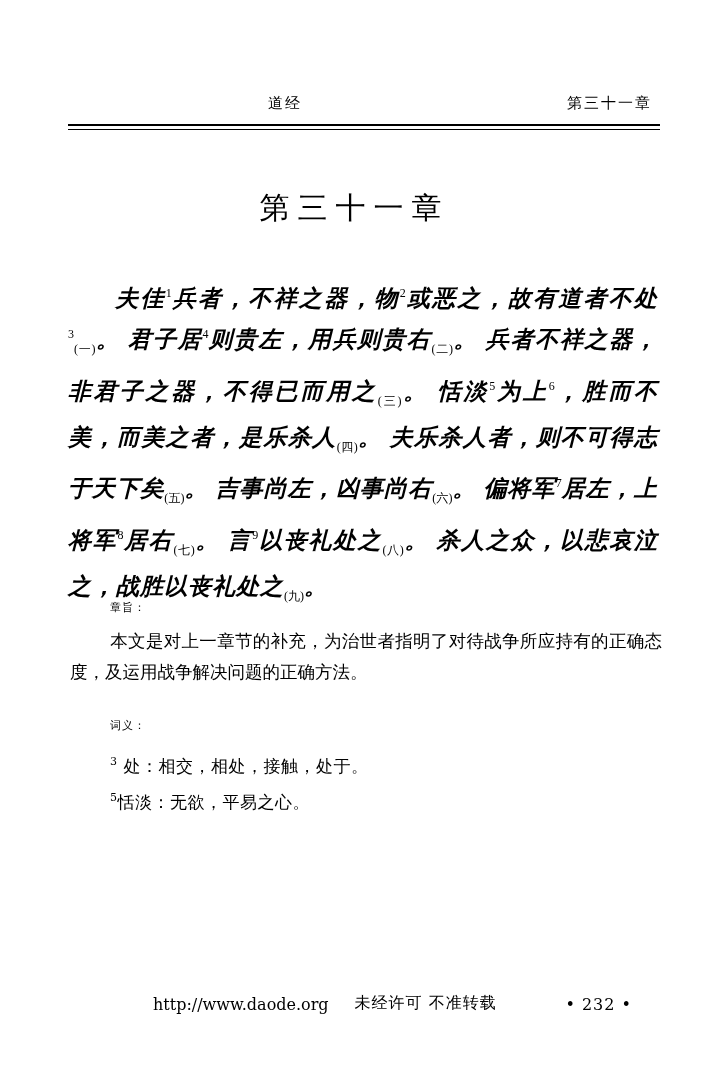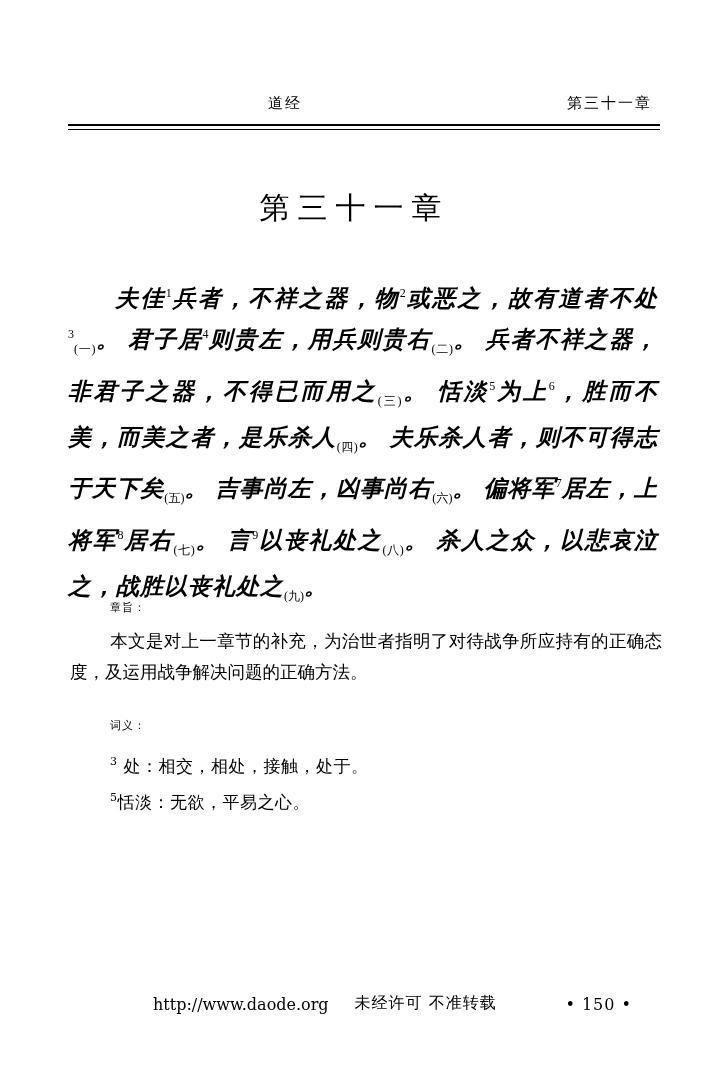--- a/index.html
+++ b/index.html
@@ -180,16 +180,16 @@
   <div class="section-label" id="ciyi-label">词义：</div>
 
   <div class="gloss-list">
     <div class="gloss-item"><sup>3</sup> 处：相交，相处，接触，处于。</div>
     <div class="gloss-item"><sup>5</sup>恬淡：无欲，平易之心。</div>
   </div>
 
   <div class="footer">
     <span class="url">http://www.daode.org</span>
     <span class="notice">未经许可  不准转载</span>
-    <span class="pageno">• 150 •</span>
+    <span class="pageno">• 232 •</span>
   </div>
 
 </div>
 
 </body></html>

